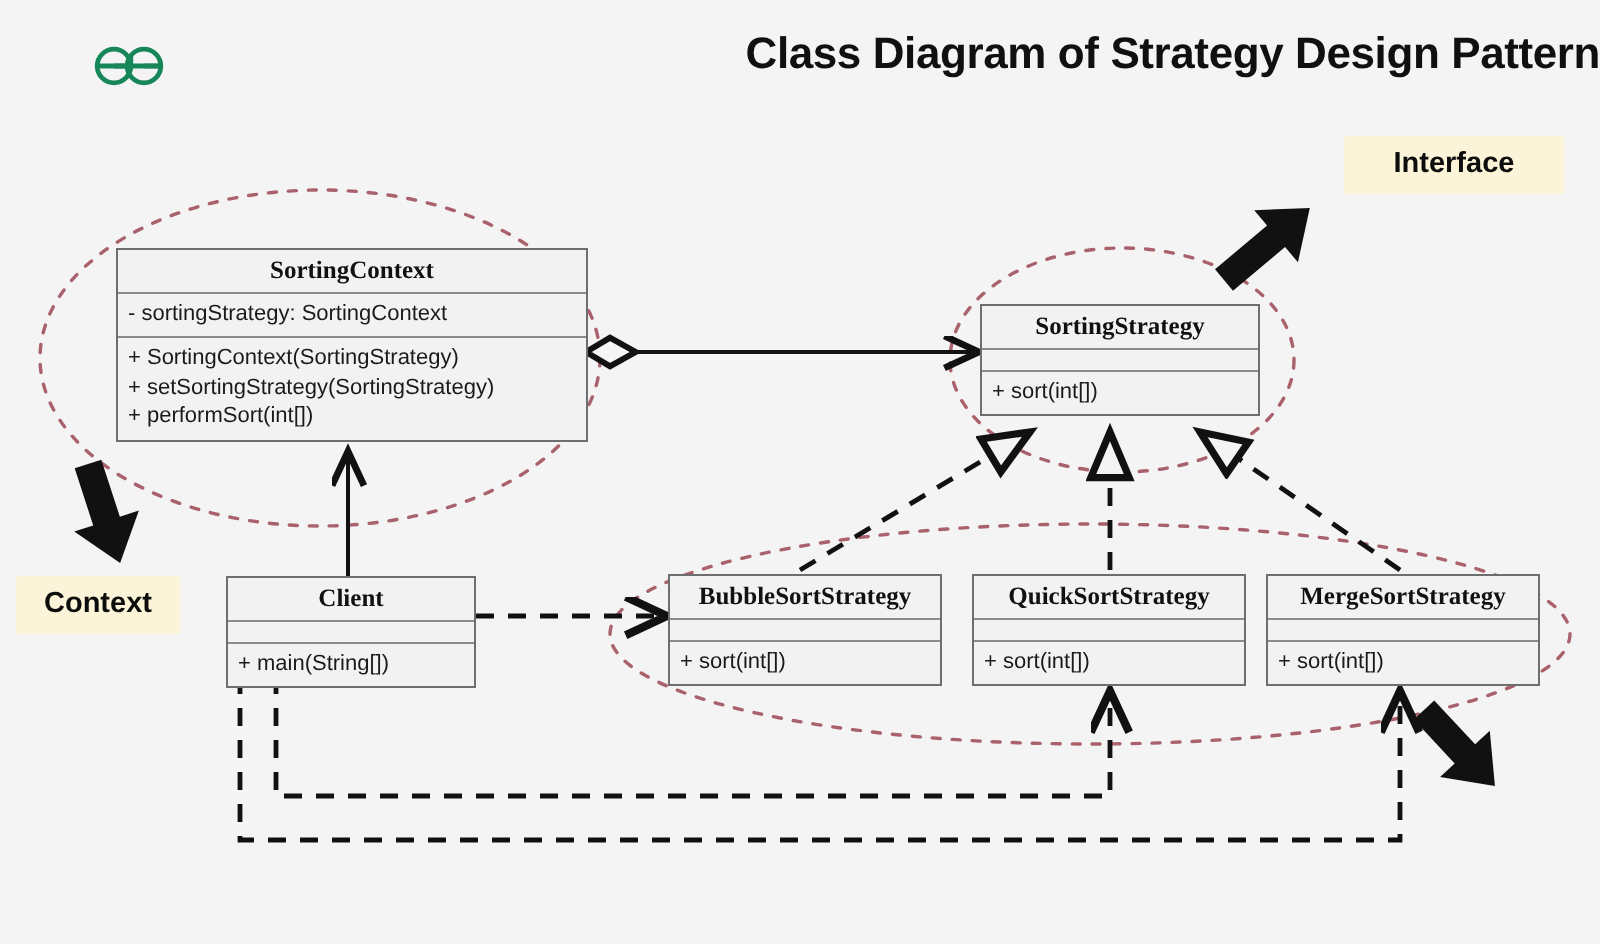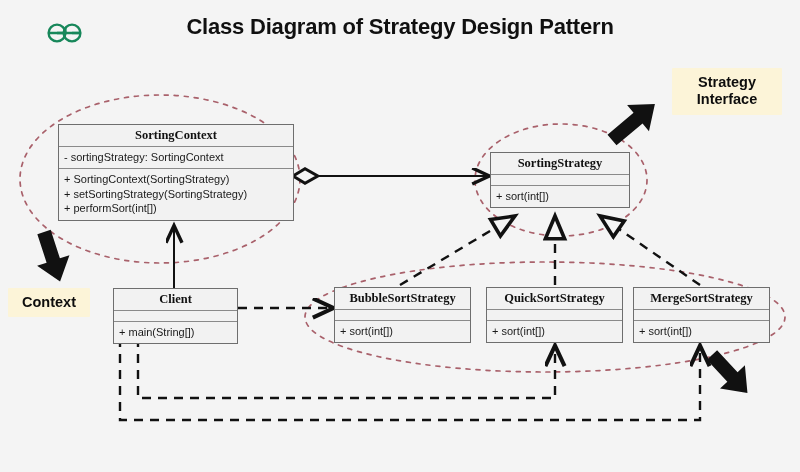--- a/index.html
+++ b/index.html
@@ -9,21 +9,21 @@
     font-family:"Liberation Sans",sans-serif;
     position:relative;
   }
   #stage{position:relative;width:800px;height:472px;}
   svg.layer{position:absolute;left:0;top:0;width:800px;height:472px;overflow:visible;}
   #edges{z-index:1;}
   #callouts{z-index:4;}
 
   
   .title{
-    position:absolute;left:0;top:14px;width:800px;text-align:center;
+    position:absolute;left:0;top:14px;width:800px;text-align:right;
     font-size:22px;font-weight:bold;color:#101010;letter-spacing:-0.2px;
     z-index:5;
   }
   .logo{position:absolute;left:44px;top:20px;z-index:5;}
 
   
   .uml{
     position:absolute;z-index:3;
     background:#f2f2f2;
     border:1.4px solid #6e6e6e;
@@ -178,21 +178,20 @@
     <g transform="translate(44,232) rotate(72)">
       <path d="M0,-7 L30,-7 L30,-17 L52,0 L30,17 L30,7 L0,7 Z" fill="#111"></path>
     </g>
 
     <g transform="translate(712,355) rotate(47)">
       <path d="M0,-7 L30,-7 L30,-17 L52,0 L30,17 L30,7 L0,7 Z" fill="#111"></path>
     </g>
   </svg>
 
   <div class="callout" style="left:672px;top:68px;width:110px;">
-    <div>Strategy</div>
     <div>Interface</div>
   </div>
 
   <div class="callout" style="left:8px;top:288px;width:82px;">
     <div>Context</div>
   </div>
 
 
 </div>
 

